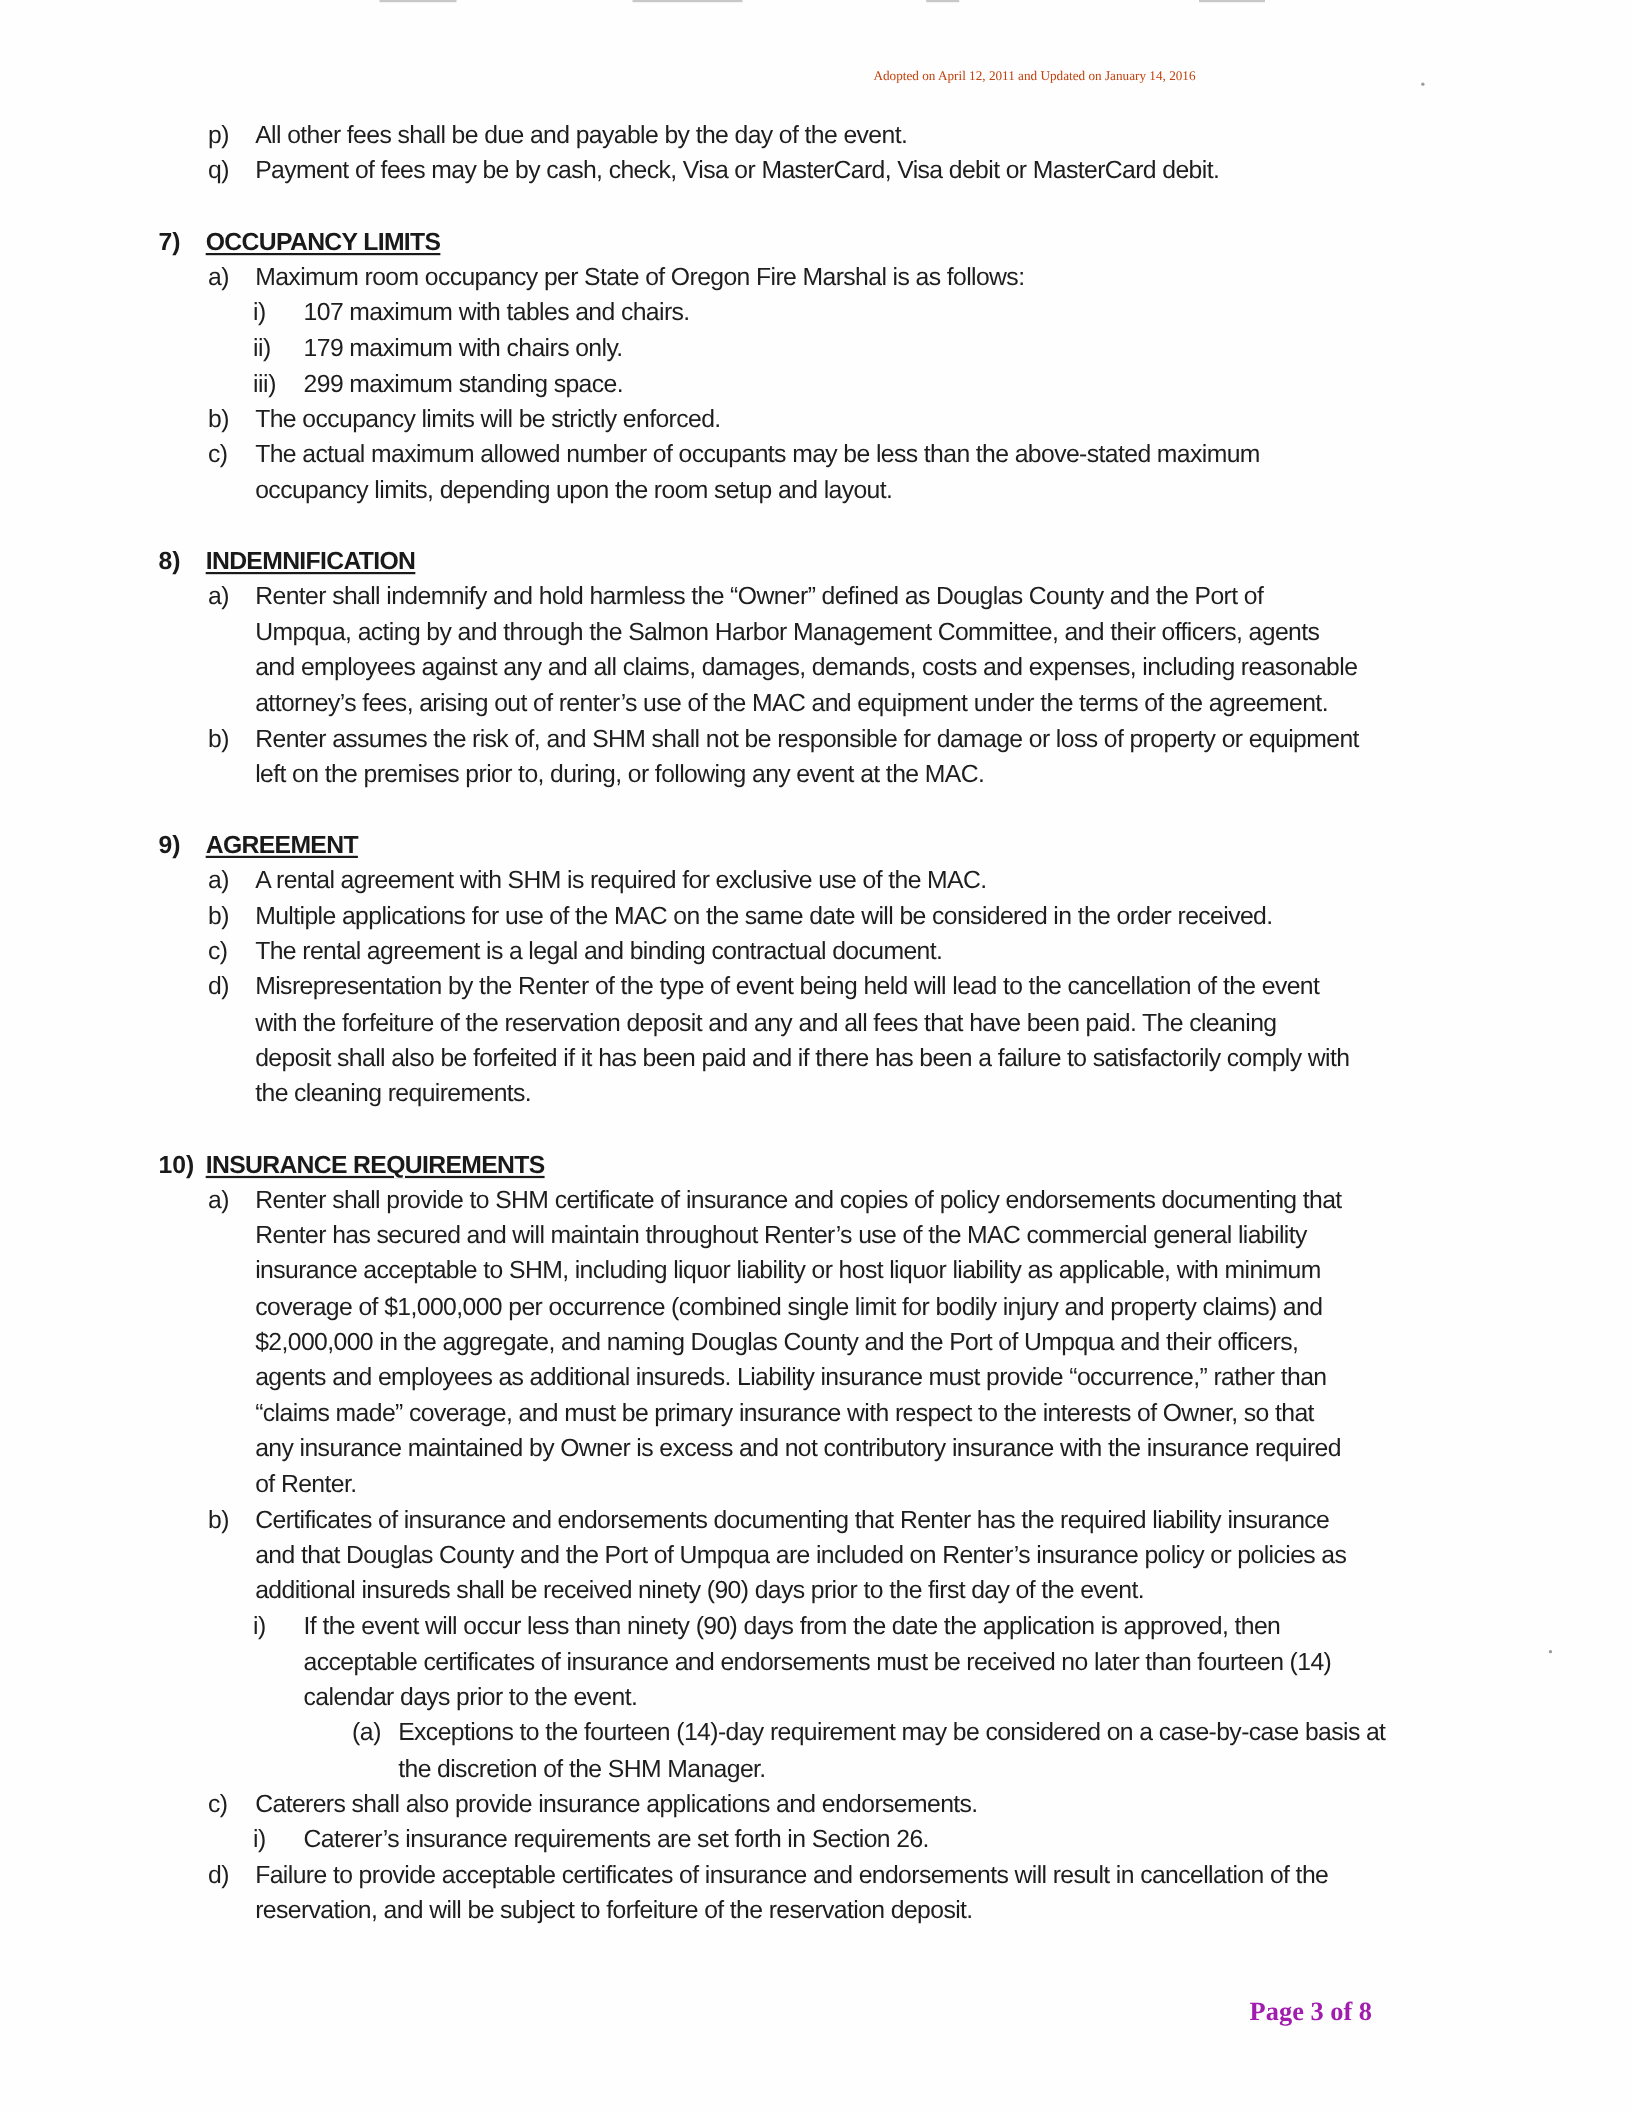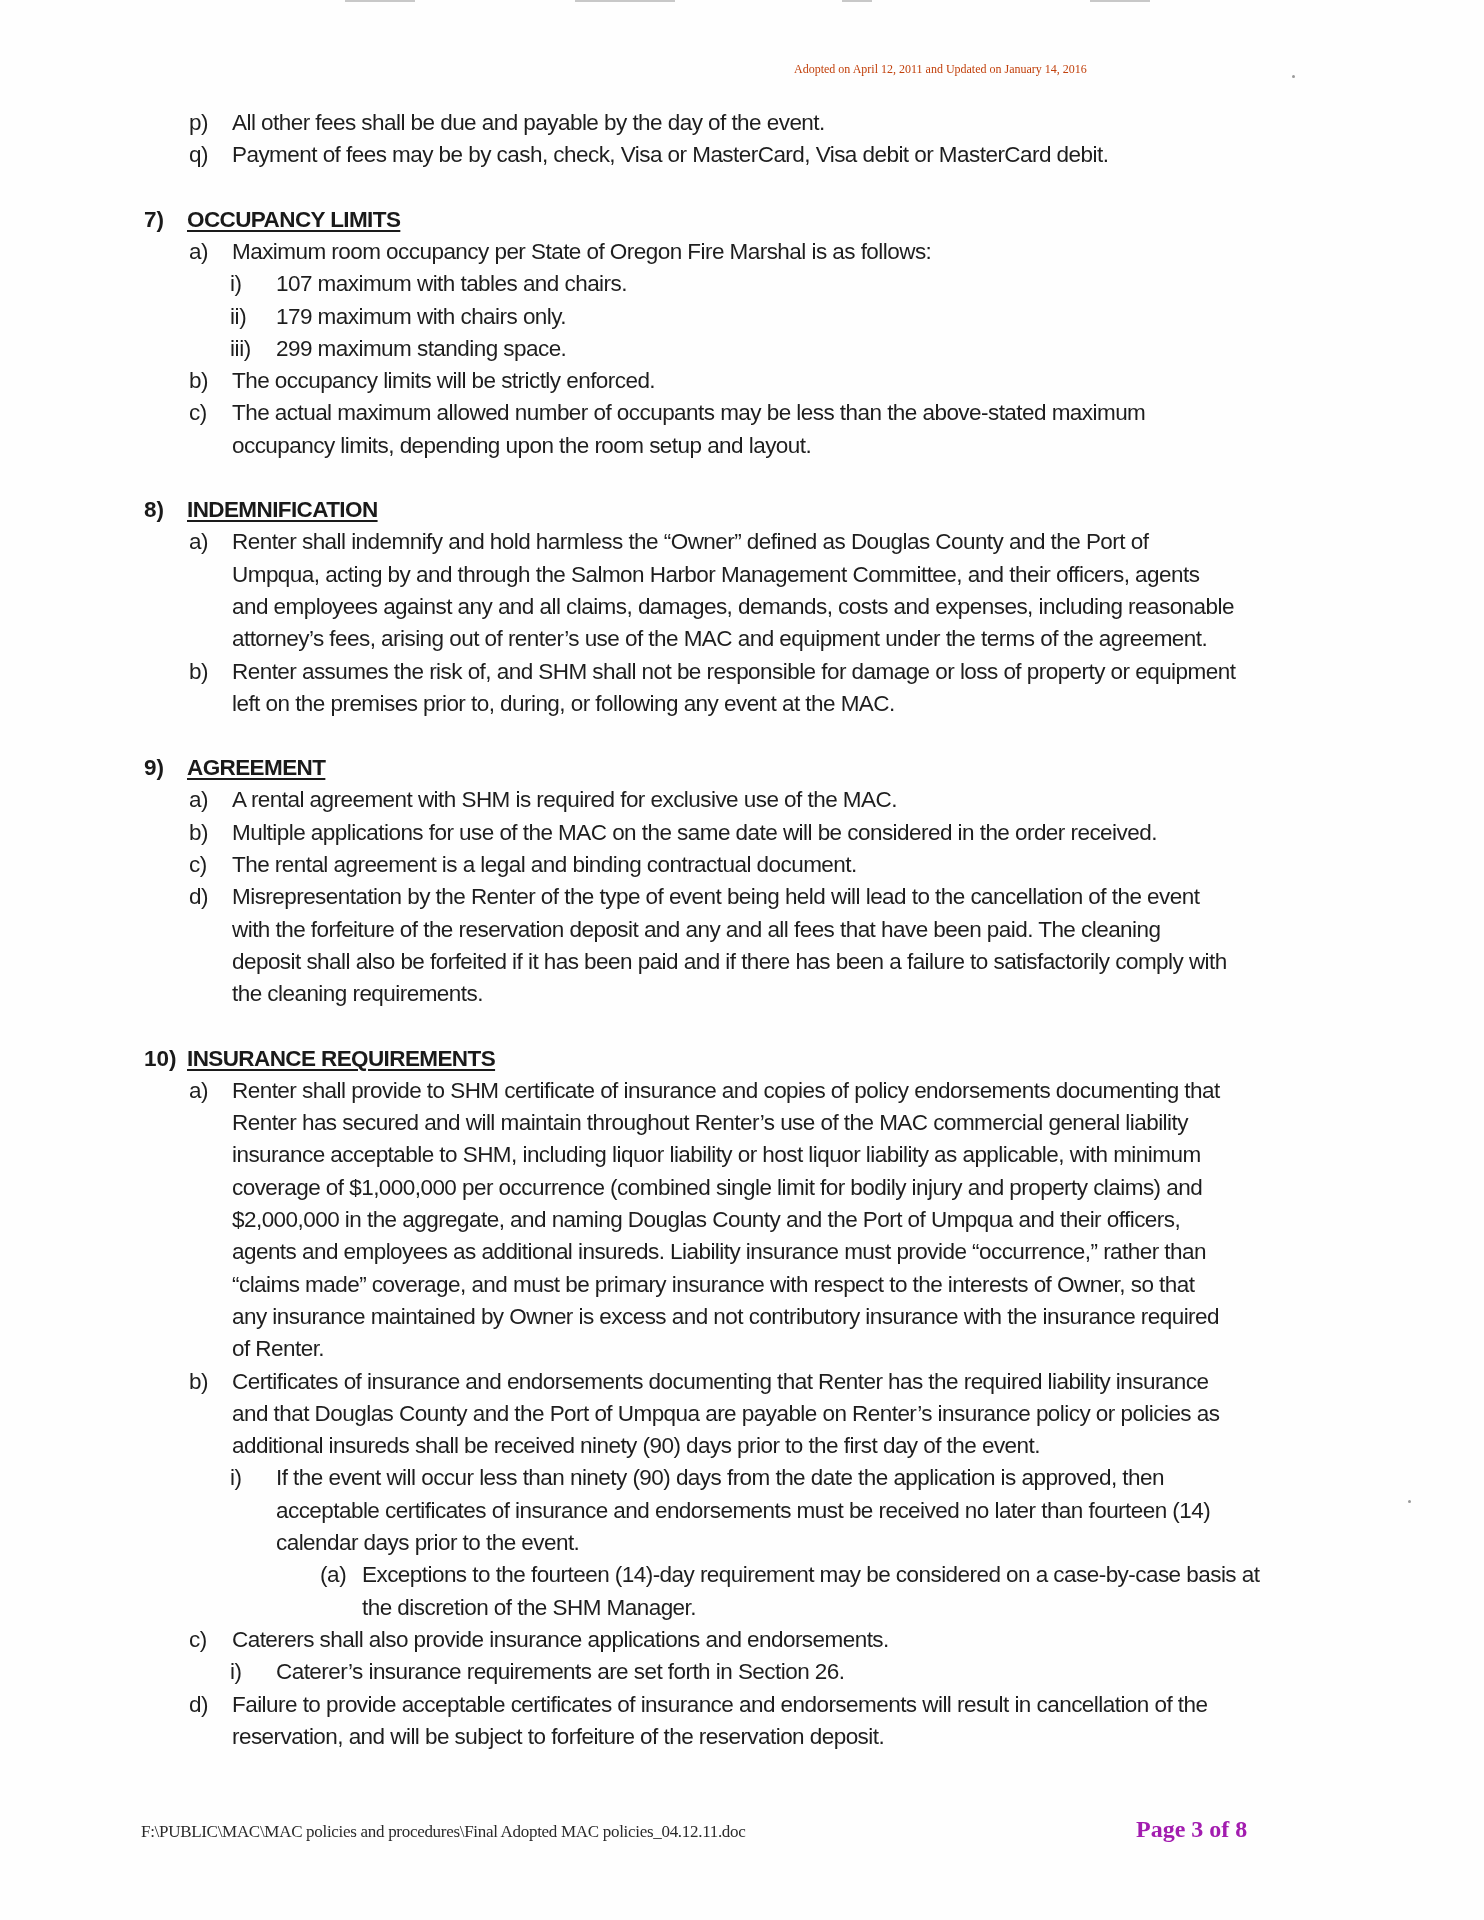--- a/index.html
+++ b/index.html
@@ -168,36 +168,35 @@
       <div class="line" style="left: 232px; top: 1112.1px;">Renter has secured and will maintain throughout Renter’s use of the MAC commercial general liability</div>
       <div class="line" style="left: 232px; top: 1144.4px;">insurance acceptable to SHM,  including liquor liability or host liquor liability as applicable, with minimum</div>
       <div class="line" style="left: 232px; top: 1176.7px;">coverage of $1,000,000 per occurrence (combined single limit for bodily injury and property  claims) and</div>
       <div class="line" style="left: 232px; top: 1209px;">$2,000,000  in the aggregate, and naming Douglas County and the Port of Umpqua and their officers,</div>
       <div class="line" style="left: 232px; top: 1241.3px;">agents and employees as additional insureds. Liability insurance must provide “occurrence,” rather than</div>
       <div class="line" style="left: 232px; top: 1273.6px;">“claims made” coverage, and must be primary insurance with respect to the interests of Owner, so that</div>
       <div class="line" style="left: 232px; top: 1305.9px;">any insurance maintained by Owner is excess and not contributory insurance with the insurance required</div>
       <div class="line" style="left: 232px; top: 1338.2px;">of Renter.</div>
       <div class="label" style="left: 189px; top: 1370.5px;">b)</div>
       <div class="line" style="left: 232px; top: 1370.5px;">Certificates of insurance and endorsements documenting that Renter has the required liability insurance</div>
-      <div class="line" style="left: 232px; top: 1402.8px;">and that Douglas County and the Port of Umpqua are payable on Renter’s insurance policy or policies as</div>
+      <div class="line" style="left: 232px; top: 1402.8px;">and that Douglas County and the Port of Umpqua are included on Renter’s insurance policy or policies as</div>
       <div class="line" style="left: 232px; top: 1435.1px;">additional insureds shall be received ninety (90) days prior to the first day of the event.</div>
       <div class="label" style="left: 230px; top: 1467.4px;">i)</div>
       <div class="line" style="left: 276px; top: 1467.4px;">If the event will occur less than ninety (90) days from the date the application is approved, then</div>
       <div class="line" style="left: 276px; top: 1499.7px;">acceptable certificates of insurance and endorsements must be received no later than fourteen (14)</div>
       <div class="line" style="left: 276px; top: 1532px;">calendar days prior to the event.</div>
       <div class="label" style="left: 320px; top: 1564.3px;">(a)</div>
       <div class="line" style="left: 362px; top: 1564.3px;">Exceptions to the fourteen (14)-day requirement may be considered on a case-by-case basis at</div>
       <div class="line" style="left: 362px; top: 1596.6px;">the discretion of the SHM Manager.</div>
       <div class="label" style="left: 189px; top: 1628.9px;">c)</div>
       <div class="line" style="left: 232px; top: 1628.9px;">Caterers shall also provide insurance applications and endorsements.</div>
       <div class="label" style="left: 230px; top: 1661.2px;">i)</div>
       <div class="line" style="left: 276px; top: 1661.2px;">Caterer’s insurance requirements are set forth in Section 26.</div>
       <div class="label" style="left: 189px; top: 1693.5px;">d)</div>
       <div class="line" style="left: 232px; top: 1693.5px;">Failure to provide acceptable certificates of insurance and endorsements will result in cancellation of the</div>
       <div class="line" style="left: 232px; top: 1725.8px;">reservation, and will be subject to forfeiture of the reservation deposit.</div>
     </div>
 
   <span class="speck" style="left:1292px;top:75px;"></span>
   <span class="speck" style="left:1408px;top:1500px;"></span>
 
-  <div class="footer-path">F:\PUBLIC\MAC\MAC policies and procedures\Final Adopted MAC policies_04.12.11.doc</div>
   <div class="footer-page">Page 3 of 8</div>
 </div>
 
 </body></html>

